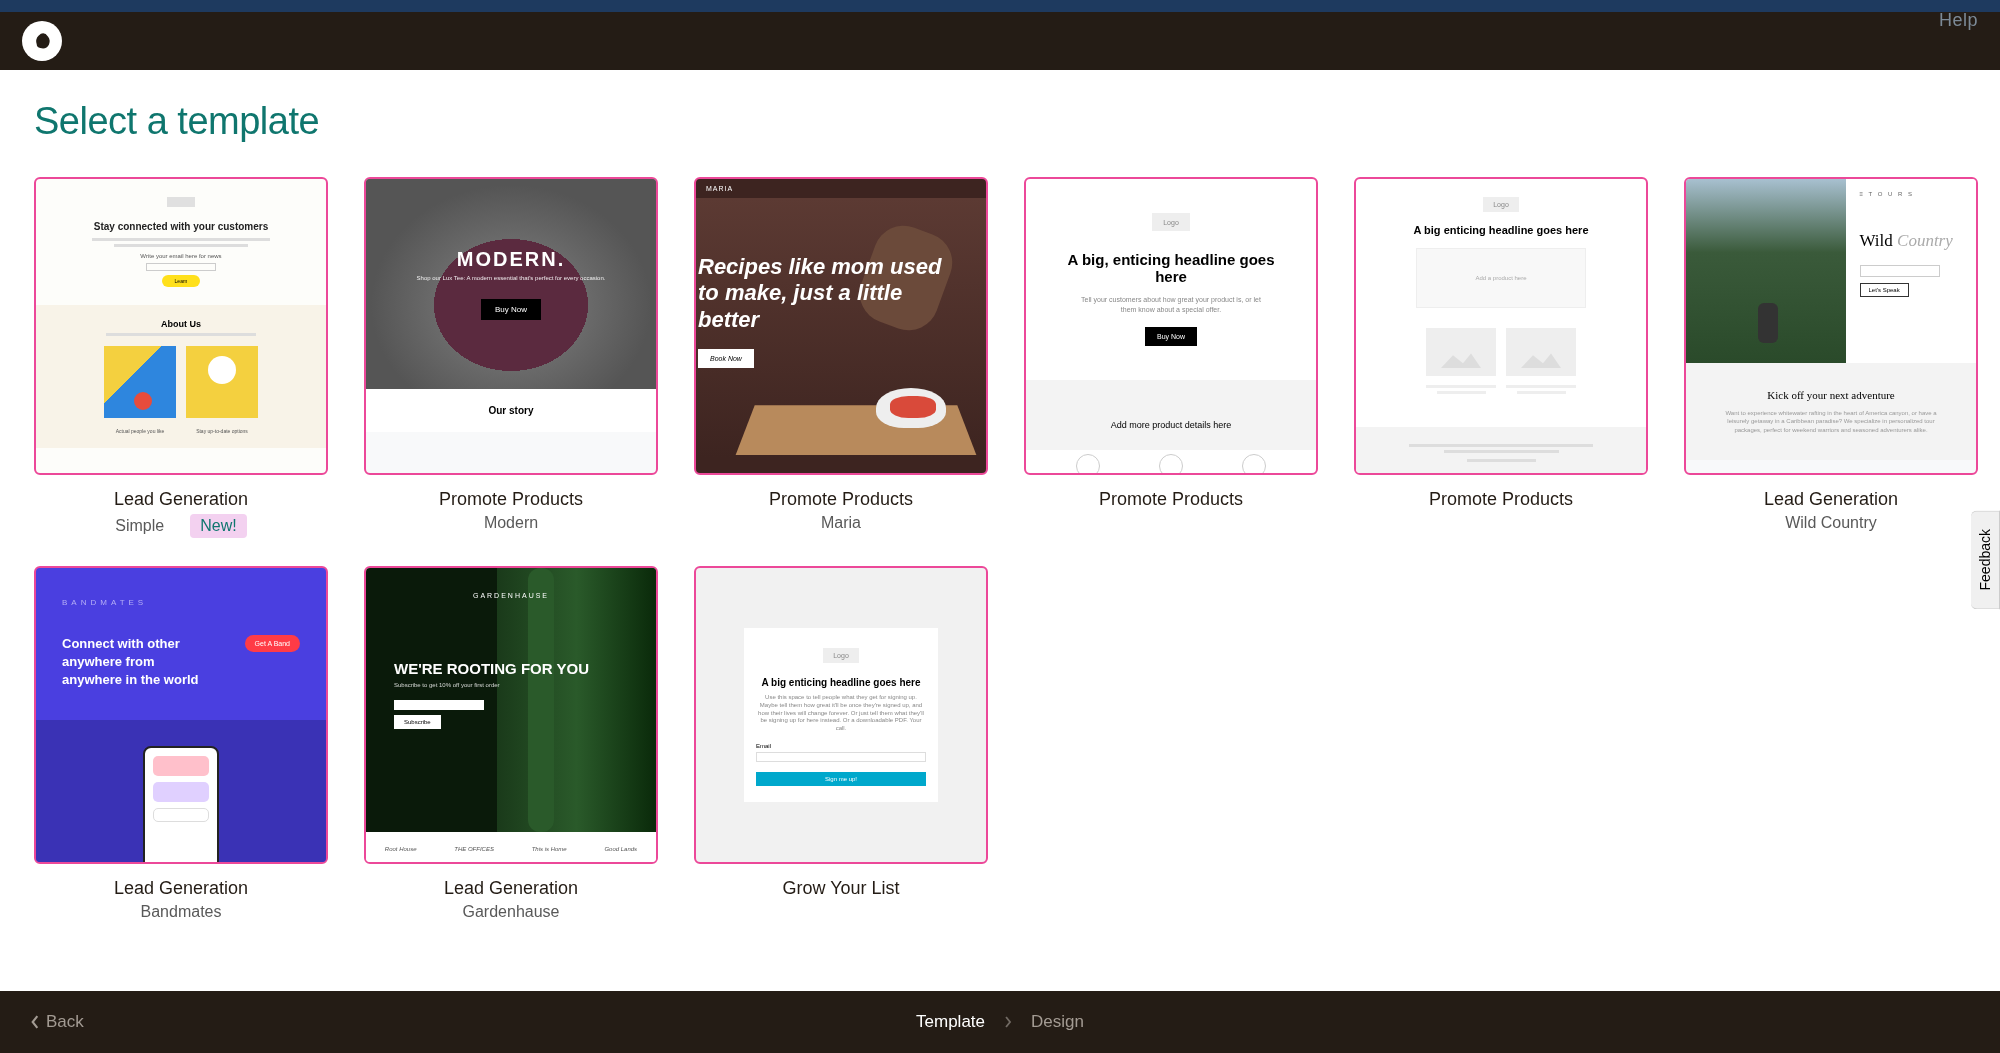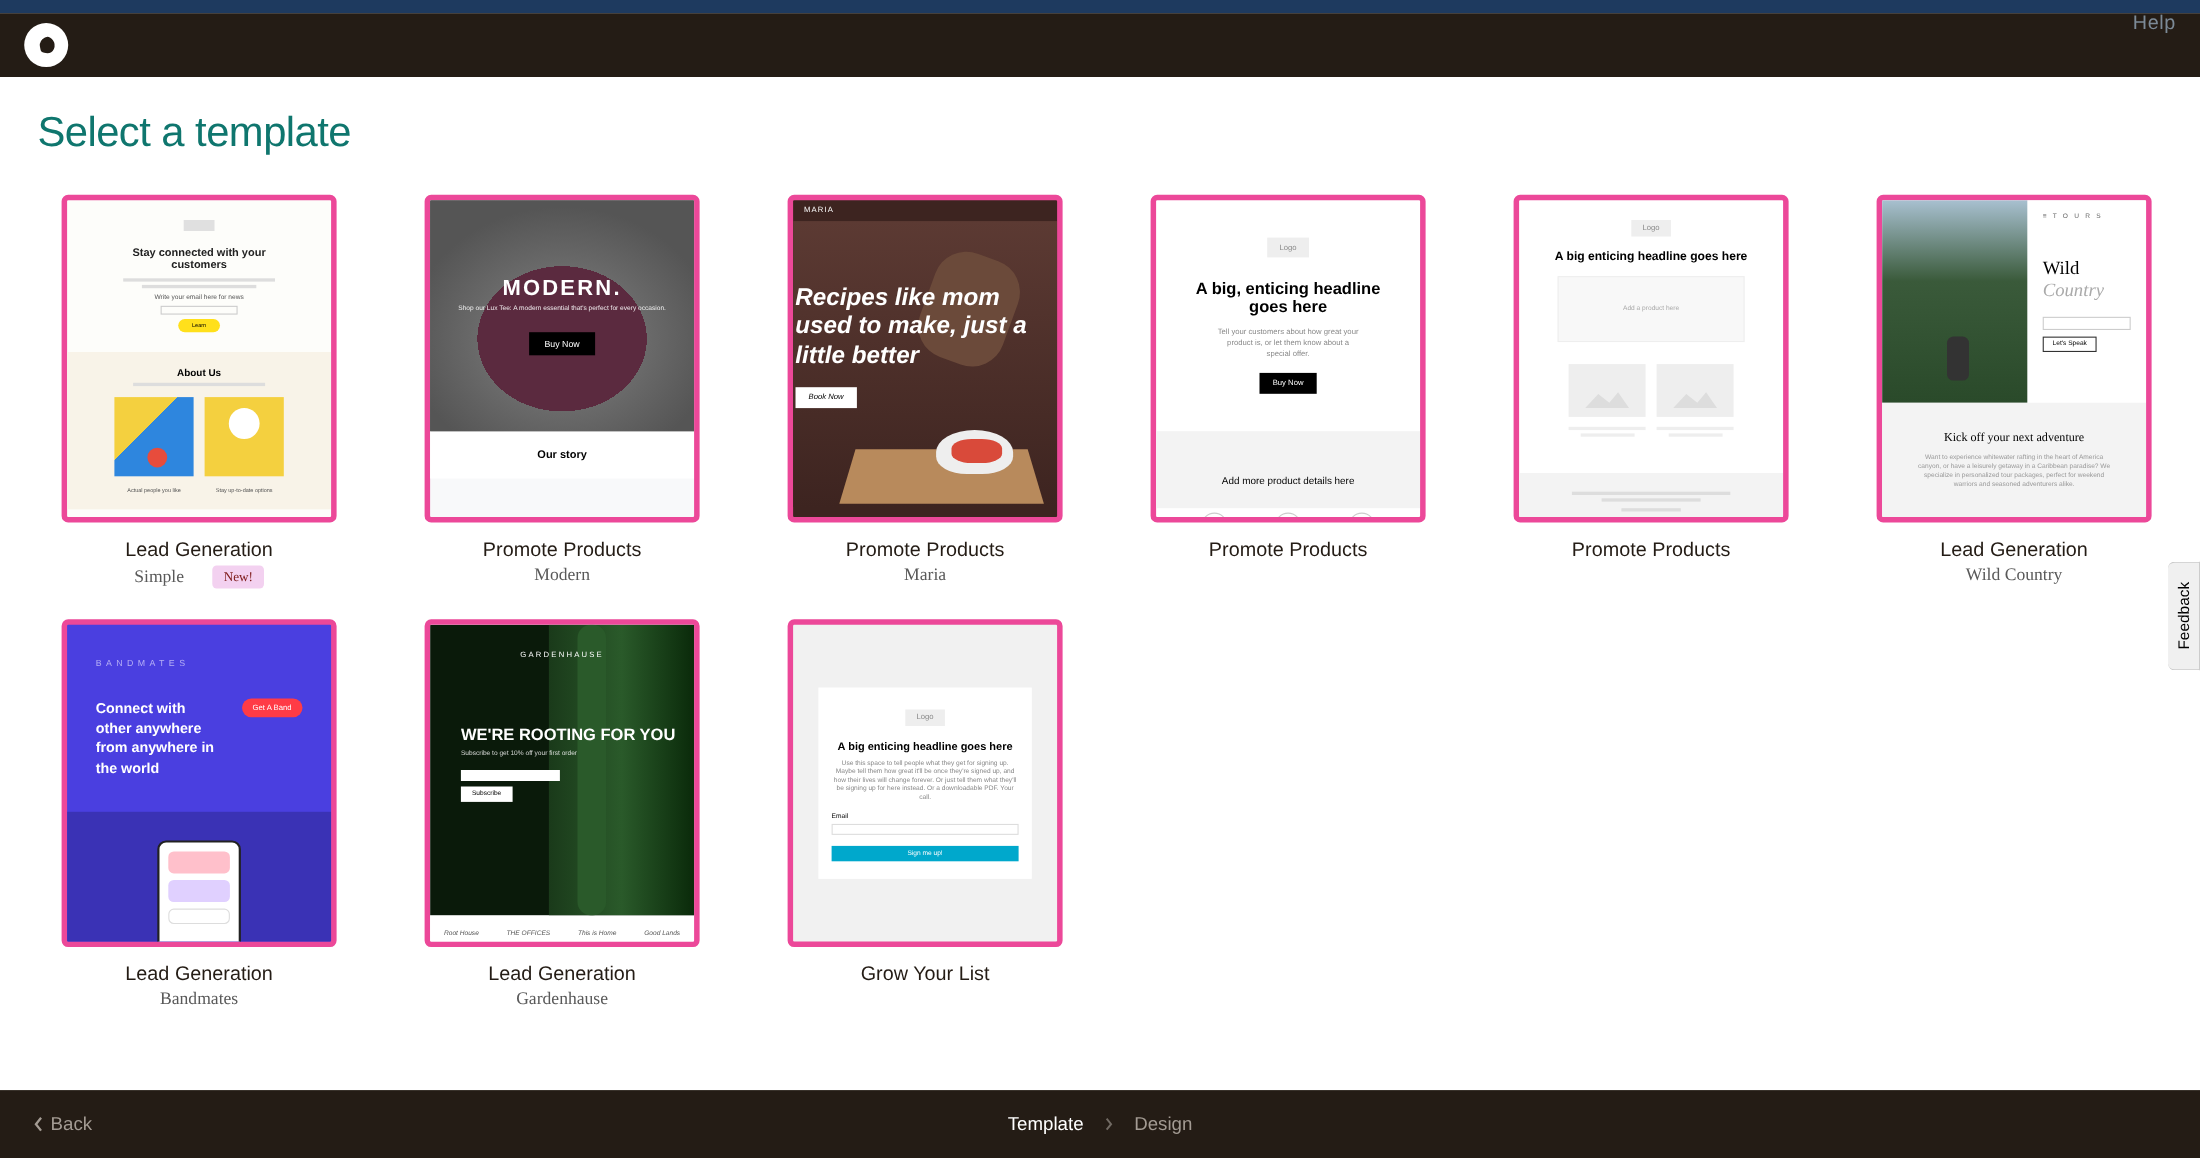--- a/index.html
+++ b/index.html
@@ -9,24 +9,24 @@
 .header { width: 100%; height: 58px; background: #241c15; display: flex; align-items: center; padding: 0 22px; position: relative; }
 .logo-circle { width: 40px; height: 40px; border-radius: 50%; background: #fff; display: flex; align-items: center; justify-content: center; }
 .logo-circle svg { width: 28px; height: 28px; }
 .help-link { position: absolute; right: 22px; top: -2px; color: #7c8a97; font-size: 18px; letter-spacing: 0.5px; }
 
 .main { padding: 30px 34px 120px; }
 .page-title { font-size: 38px; color: #0f766e; font-weight: 400; letter-spacing: -0.5px; margin-bottom: 34px; }
 
 .grid { display: grid; grid-template-columns: repeat(6, 294px); column-gap: 36px; row-gap: 28px; }
 .template-card { display: flex; flex-direction: column; align-items: center; cursor: pointer; }
-.thumb { width: 250px; height: 298px; border: 5px solid #ec4899; border-radius: 6px; overflow: hidden; background: #f8f9fa; position: relative; }
+.thumb { width: 294px; height: 298px; border: 2px solid #ec4899; border-radius: 6px; overflow: hidden; background: #f8f9fa; position: relative; }
 .tpl-cat { font-size: 18px; color: #241c15; margin-top: 14px; font-weight: 500; }
-.tpl-sub { font-size: 16px; color: #595959; margin-top: 4px; display: flex; align-items: center; gap: 26px; font-family: Liberation Serif, serif; }
-.badge-new { background: #f3d1f0; color: #7f1d1d; padding: 3px 10px; border-radius: 4px; font-size: 12px; }
+.tpl-sub { font-size: 16px; color: #595959; margin-top: 4px; display: flex; align-items: center; gap: 26px; }
+.badge-new { background: #f3d1f0; color: #0f766e; padding: 3px 10px; border-radius: 4px; font-size: 16px; }
 
 
 .t1 { background: #fdfdfa; }
 .t1 .s1 { text-align: center; padding: 18px 34px 14px; }
 .t1 .logo { display: inline-block; width: 28px; height: 10px; background: #e0e0e0; margin-bottom: 10px; }
 .t1 .h { font-size: 10px; font-weight: 700; color: #222; }
 .t1 .lines { margin: 6px 0; }
 .t1 .lines div { height: 3px; background: #ddd; margin: 3px auto; }
 .t1 .sm { font-size: 6px; color: #555; }
 .t1 .inp { width: 70px; height: 8px; border: 1px solid #ccc; margin: 4px auto; }

